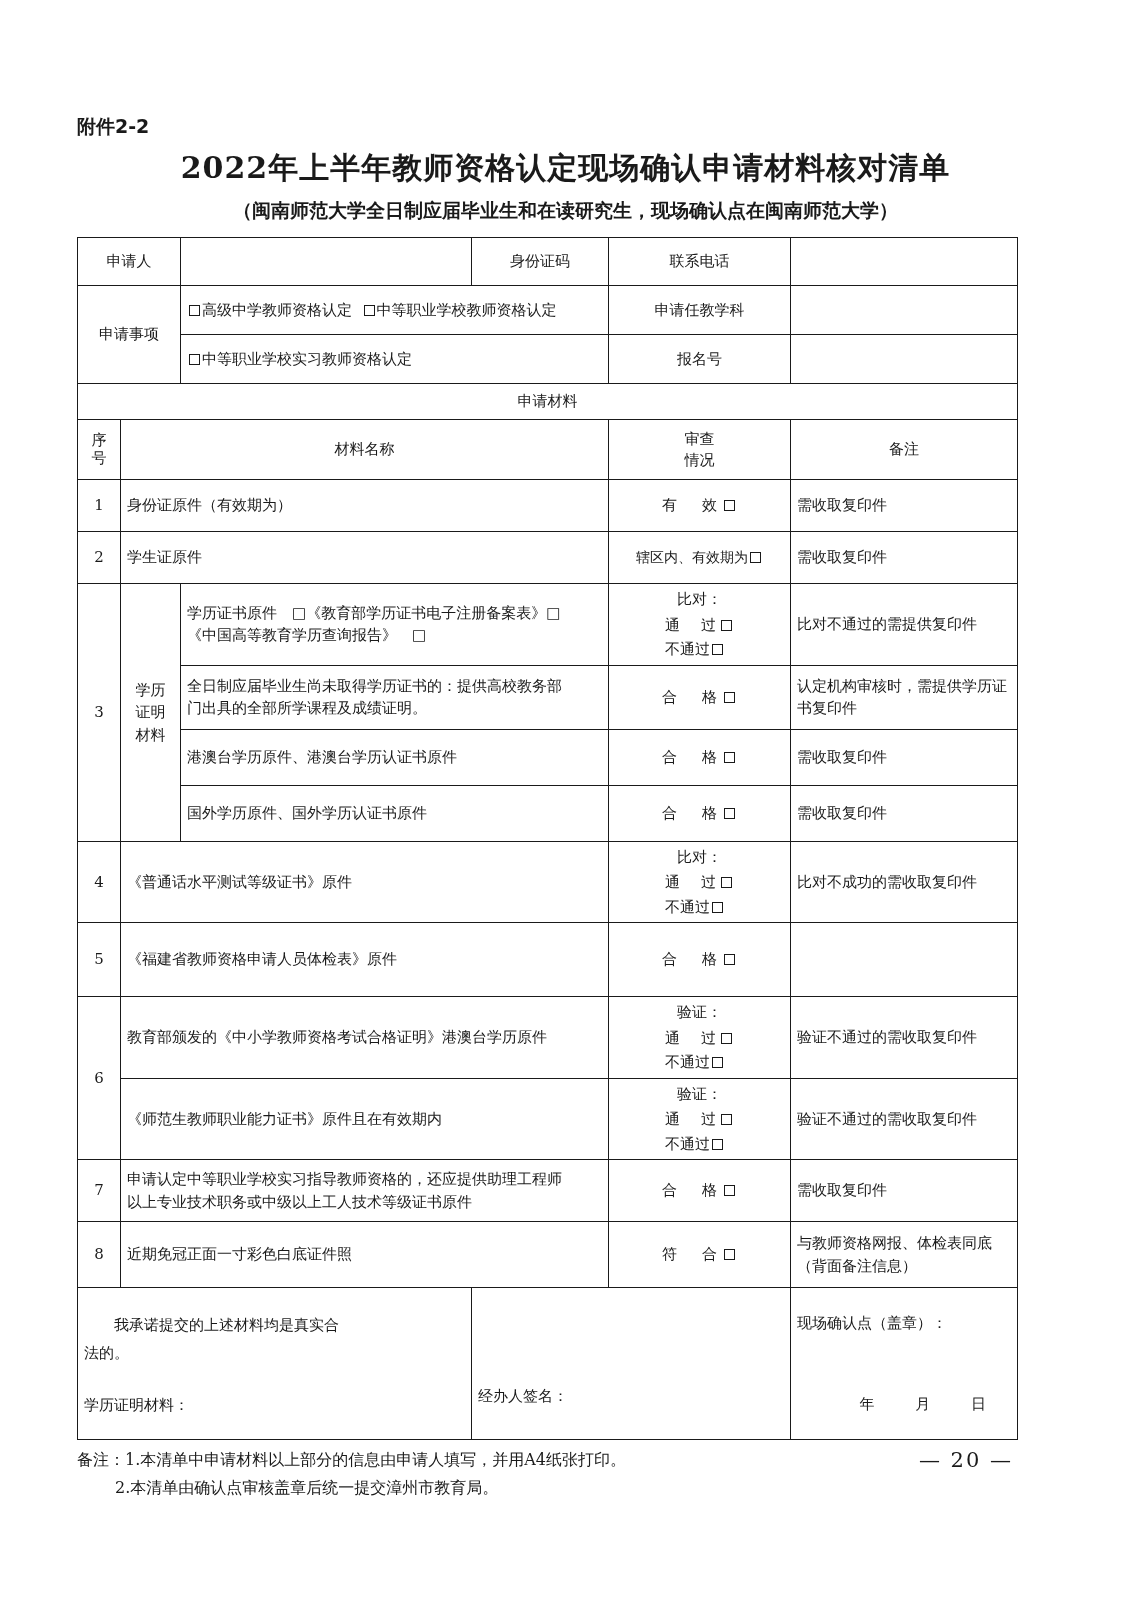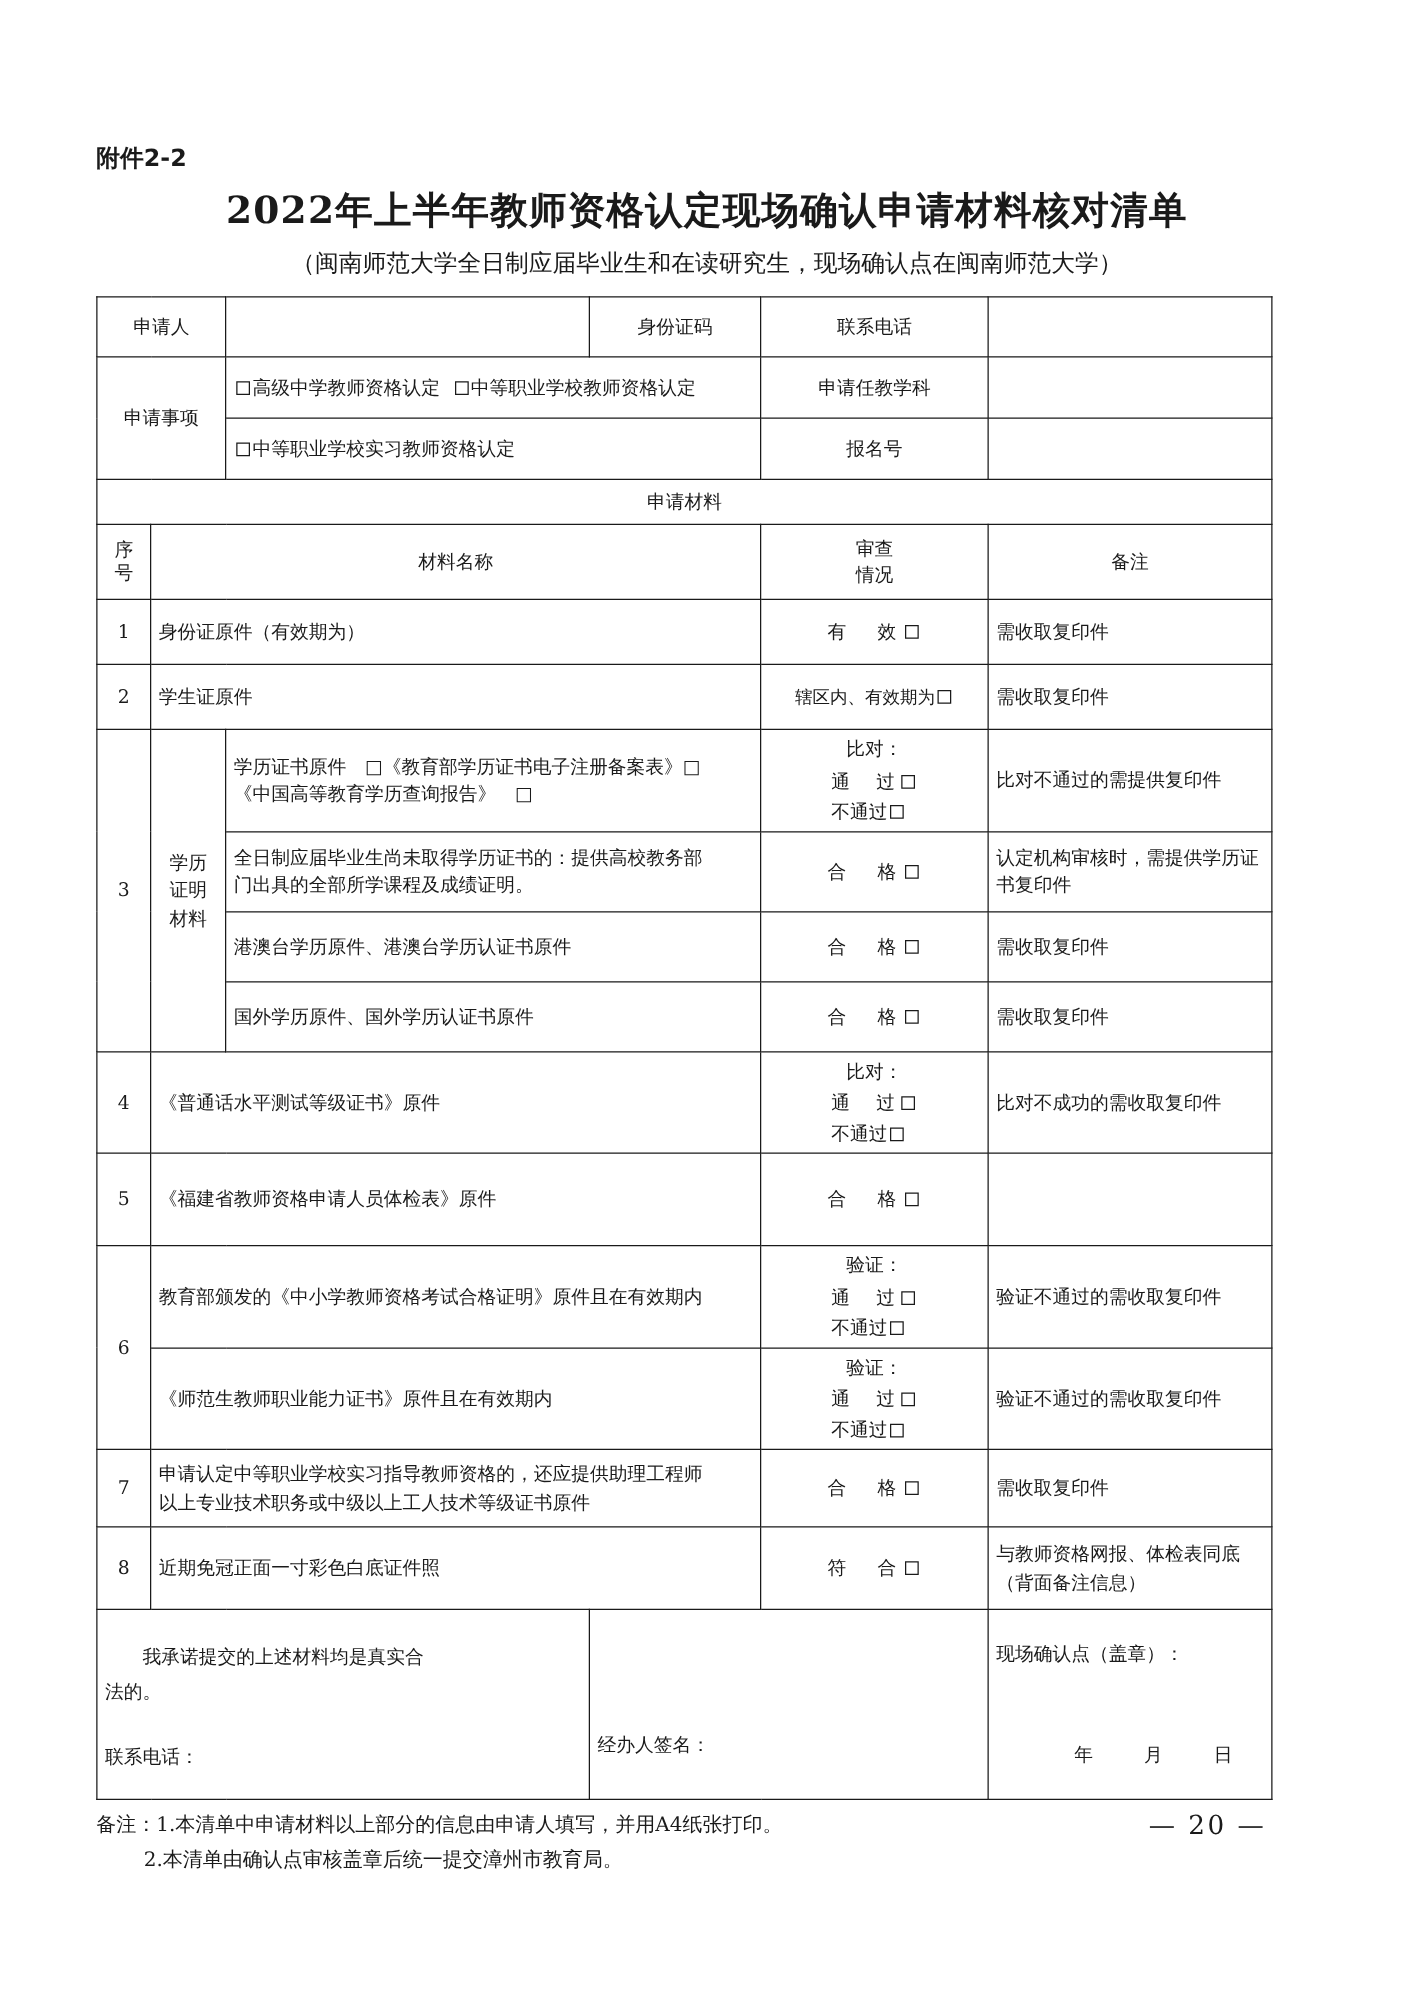--- a/index.html
+++ b/index.html
@@ -40,21 +40,21 @@
     font-weight: 700;
     letter-spacing: 1px;
     font-family: "DejaVu Serif", "Liberation Serif", serif;
   }
   .doc-subtitle {
     position: absolute;
     left: 0; right: 0;
     top: 198px;
     text-align: center;
     font-size: 19px;
-    font-weight: 400;
+    font-weight: 700;
     letter-spacing: 0px;
   }
 
   
   table.main {
     position: absolute;
     left: 77px;
     top: 237px;
     width: 940px;
     border-collapse: collapse;
@@ -305,21 +305,21 @@
       <td class="c-center seq">5</td>
       <td colspan="3" class="c-left mat-text">《福建省教师资格申请人员体检表》原件</td>
       <td class="c-center review-text">
         <span class="sp-wide">合　格</span><span class="chk"></span>
       </td>
       <td class="c-left remark-text"></td>
     </tr>
 
     <tr class="h-r6a">
       <td rowspan="2" class="c-center seq">6</td>
-      <td colspan="3" class="c-left mat-text">教育部颁发的《中小学教师资格考试合格证明》原件且在有效期内</td>
+      <td colspan="3" class="c-left mat-text">教育部颁发的《中小学教师资格考试合格证明》港澳台学历原件</td>
       <td class="c-center review-text">
         <div class="review-two">
           <span class="lead">验证：</span>
           <span class="opts">
             <div><span class="sp-mid">通　过</span><span class="chk"></span></div>
             <div><span>不通过</span><span class="chk"></span></div>
           </span>
         </div>
       </td>
       <td class="c-left remark-text">验证不通过的需收取复印件</td>
@@ -360,21 +360,21 @@
       <td class="c-left remark-text">
         <div>与教师资格网报、体检表同底</div>
         <div>（背面备注信息）</div>
       </td>
     </tr>
 
     <tr class="h-foot">
       <td colspan="3" class="foot-cell">
         <div class="foot-promise">我承诺提交的上述材料均是真实合</div>
         <div style="line-height:1.9; font-size:15px;">法的。</div>
-        <div class="foot-sign">联系电话：</div>
+        <div class="foot-sign">学历证明材料：</div>
       </td>
       <td colspan="2" class="foot-cell">
         <div class="foot-handler">经办人签名：</div>
       </td>
       <td class="foot-cell">
         <div class="foot-stamp">现场确认点（盖章）：</div>
         <div class="foot-date">
           <span>年</span>
           <span>月</span>
           <span>日</span>

